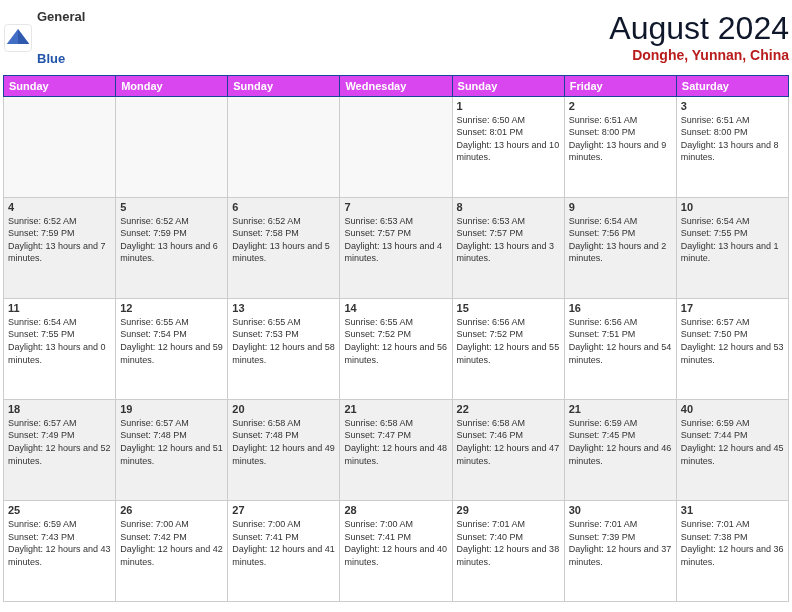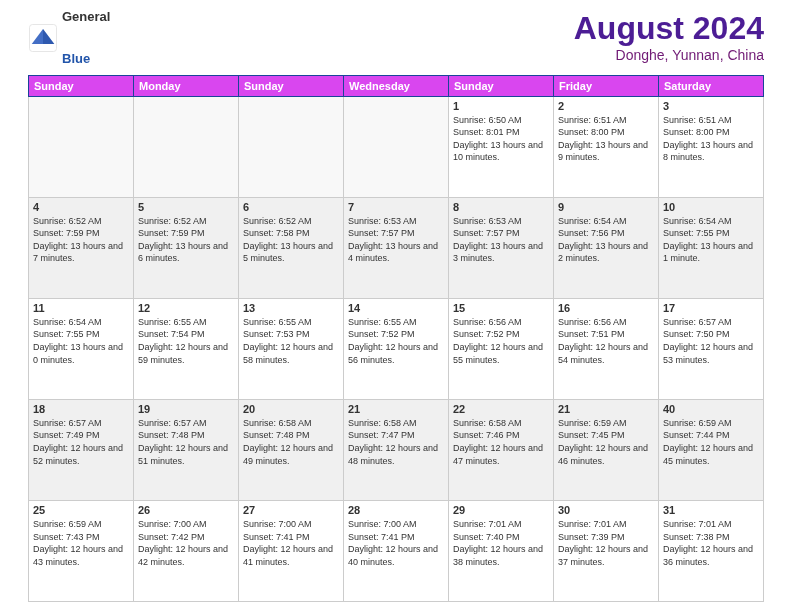--- a/index.html
+++ b/index.html
@@ -6,21 +6,21 @@
     body {
       font-family: Arial, sans-serif;
       background: #fff;
       width: 792px;
       height: 612px;
       overflow: hidden;
     }
     .page {
       width: 792px;
       height: 612px;
-      padding: 10px 28px;
+      padding: 10px 3px;
       display: flex;
       flex-direction: column;
     }
     .header {
       display: flex;
       justify-content: space-between;
       align-items: flex-start;
       margin-bottom: 8px;
     }
     .logo {
@@ -39,26 +39,27 @@
     .logo-text .blue { color: #2255aa; margin-top: 28px; }
     .logo-icon {
       width: 30px;
       height: 30px;
     }
     .title-block {
       text-align: right;
     }
     .month-year {
       font-size: 32px;
-      color: #4c1d95;
-      font-weight: bold;
+      color: #0f172a;
+      font-weight: normal;
     }
     .location {
       font-size: 14px;
-      color: #701a75;
+      color: #b91c1c;
+      font-weight: bold;
     }
     .calendar {
       flex: 1;
       border: 1px solid #ccc;
       border-collapse: collapse;
       width: 100%;
       table-layout: fixed;
     }
     .calendar th {
       background: #d946ef;

